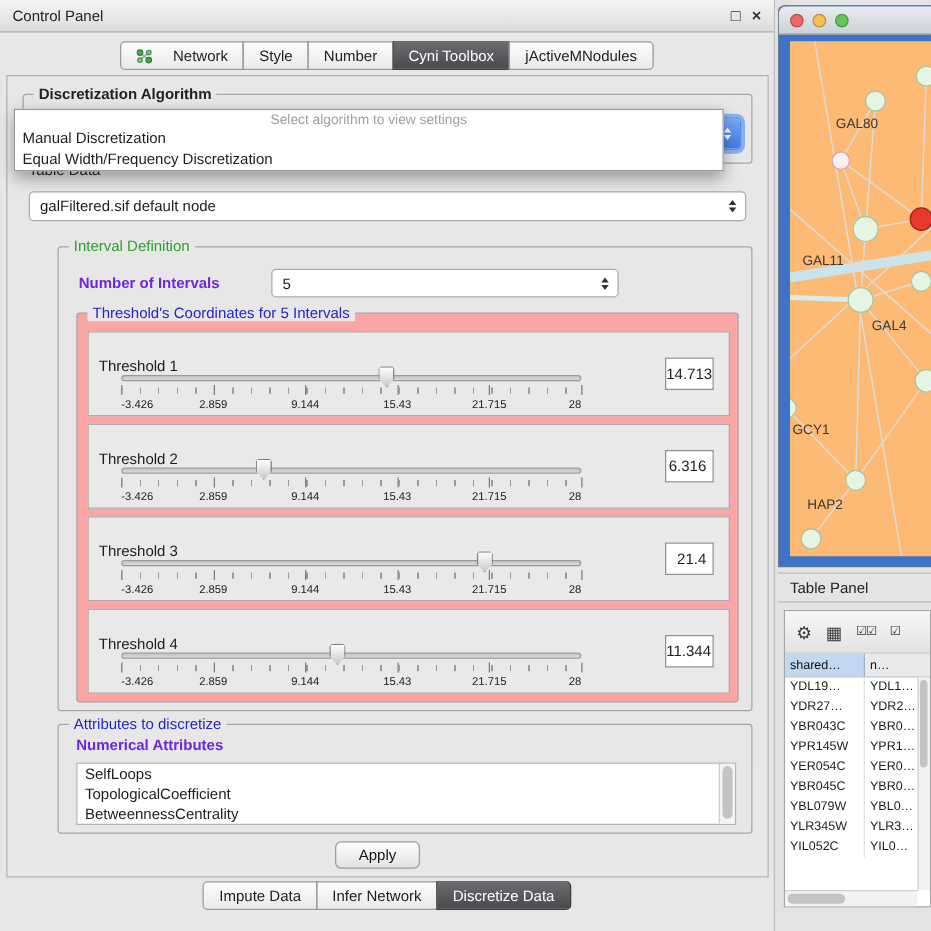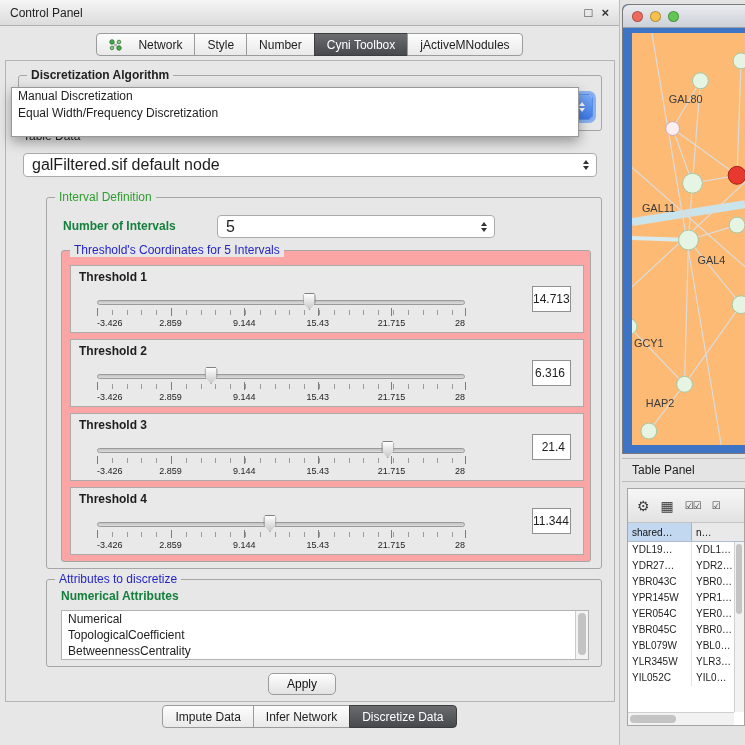--- a/index.html
+++ b/index.html
@@ -25,41 +25,41 @@
 
   .cp-body{position:absolute;left:5px;top:60px;width:610px;height:642px;border:1px solid #b4b4b4;background:#e7e7e7}
 
   .group{position:absolute;border:1px solid #a6a6a6;border-radius:3px}
   .legend{position:absolute;top:-8px;left:8px;background:#e7e7e7;padding:0 4px;font-size:12px;white-space:nowrap}
   .legend.bold{font-weight:bold;color:#222}
   .legend.green{color:#2f9e2f}
   .legend.blue{color:#2525c8}
 
   .combo{position:absolute;background:#fff;border:1px solid #ababab;border-radius:4px;display:flex;align-items:center;overflow:hidden}
-  .combo .val{flex:1;padding-left:8px;font-size:16px;white-space:nowrap;overflow:hidden}
+  .combo .val{flex:1;padding-left:8px;font-size:12px;white-space:nowrap;overflow:hidden}
   .combo .arrows{width:20px;align-self:stretch;display:flex;flex-direction:column;align-items:center;justify-content:center;gap:2px}
   .arr-up{width:0;height:0;border-left:3.5px solid transparent;border-right:3.5px solid transparent;border-bottom:4.5px solid #333}
   .arr-dn{width:0;height:0;border-left:3.5px solid transparent;border-right:3.5px solid transparent;border-top:4.5px solid #333}
   .combo.focused{box-shadow:0 0 0 3px rgba(88,148,242,.65);border-color:#5a8ee0}
   .combo.focused .arrows{background:linear-gradient(#79aaf7,#3f79e6);border-radius:0 3px 3px 0}
   .combo.focused .arr-up{border-bottom-color:#fff}
   .combo.focused .arr-dn{border-top-color:#fff}
 
   .popup{position:absolute;left:5px;top:26px;width:568px;height:50px;background:#fff;border:1px solid #989898;
     box-shadow:0 5px 12px rgba(0,0,0,.35);z-index:20;font-size:12px}
   .popup .hint{color:#9e9e9e;text-align:center;font-size:11px;padding-top:2px}
   .popup .opt{padding:1px 6px;line-height:15px}
   .popup .opt.bold{font-weight:normal}
 
   .plain-label{position:absolute;font-size:12px;color:#222}
-  .bold-label{position:absolute;font-size:12px;font-weight:bold;color:#15803d}
+  .bold-label{position:absolute;font-size:12px;font-weight:bold;color:#6d28d9}
 
   
   .thr-box{position:absolute;left:8px;width:514px;height:68px;border:1px solid #ababab;background:#e9e9e9}
-  .thr-label{position:absolute;left:8px;top:4px;font-weight:bold;font-size:12px}
+  .thr-label{position:absolute;left:8px;top:20px;font-weight:normal;font-size:12px}
   .thr-value{position:absolute;right:12px;top:20px;width:39px;height:26px;background:#fff;border:1px solid #919191;
     font-size:12px;text-align:right;line-height:24px;padding-right:5px}
   .slider{position:absolute;left:26px;right:118px;top:26px;height:36px}
   .track{position:absolute;left:0;right:0;top:8px;height:5px;background:linear-gradient(#c2c2c2,#dcdcdc);
     border:1px solid #9a9a9a;border-radius:3px}
   .ticks{position:absolute;left:0;right:0;top:18px;height:5px;
     background:repeating-linear-gradient(90deg,#9b9b9b,#9b9b9b 1px,transparent 1px,transparent 14.8px)}
   .tick-major{position:absolute;top:16px;width:1px;height:8px;background:#7d7d7d}
   .tick-num{position:absolute;top:26px;font-size:9px;color:#222;white-space:nowrap}
   .thumb{position:absolute;top:1px;width:13px;height:17px;background:linear-gradient(#fefefe,#c9c9c9);
@@ -151,20 +151,21 @@
       <div class="combo focused" style="left:10px;top:18px;width:564px;height:26px">
         <span class="val"></span>
         <span class="arrows">
             <span class="arr-up"></span>
             <span class="arr-dn"></span>
           </span>
       </div>
     </div>
 
     <div class="popup">
+      <div class="hint">Select algorithm to view settings</div>
       <div class="opt bold">Manual Discretization</div>
       <div class="opt">Equal Width/Frequency Discretization</div>
     </div>
 
     <span class="plain-label" style="left:17px;top:68px">Table Data</span>
     <div class="combo" style="left:17px;top:92px;width:574px;height:24px">
       <span class="val">galFiltered.sif default node</span>
       <span class="arrows">
           <span class="arr-up"></span>
           <span class="arr-dn"></span>
@@ -270,21 +271,21 @@
             </div>
           <div class="thr-value">11.344</div>
         </div>
       </div>
     </div>
 
     <div class="group" style="left:40px;top:518px;width:556px;height:88px">
       <span class="legend blue">Attributes to discretize</span>
       <span class="bold-label" style="left:14px;top:9px">Numerical Attributes</span>
       <div class="attr-list">
-        <div class="attr-item">Numerical</div>
+        <div class="attr-item">SelfLoops</div>
         <div class="attr-item">TopologicalCoefficient</div>
         <div class="attr-item">BetweennessCentrality</div>
         <div class="attr-scroll">
             <div class="attr-thumb"></div>
           </div>
       </div>
     </div>
 
     <div class="apply-btn">Apply</div>
   </div>

